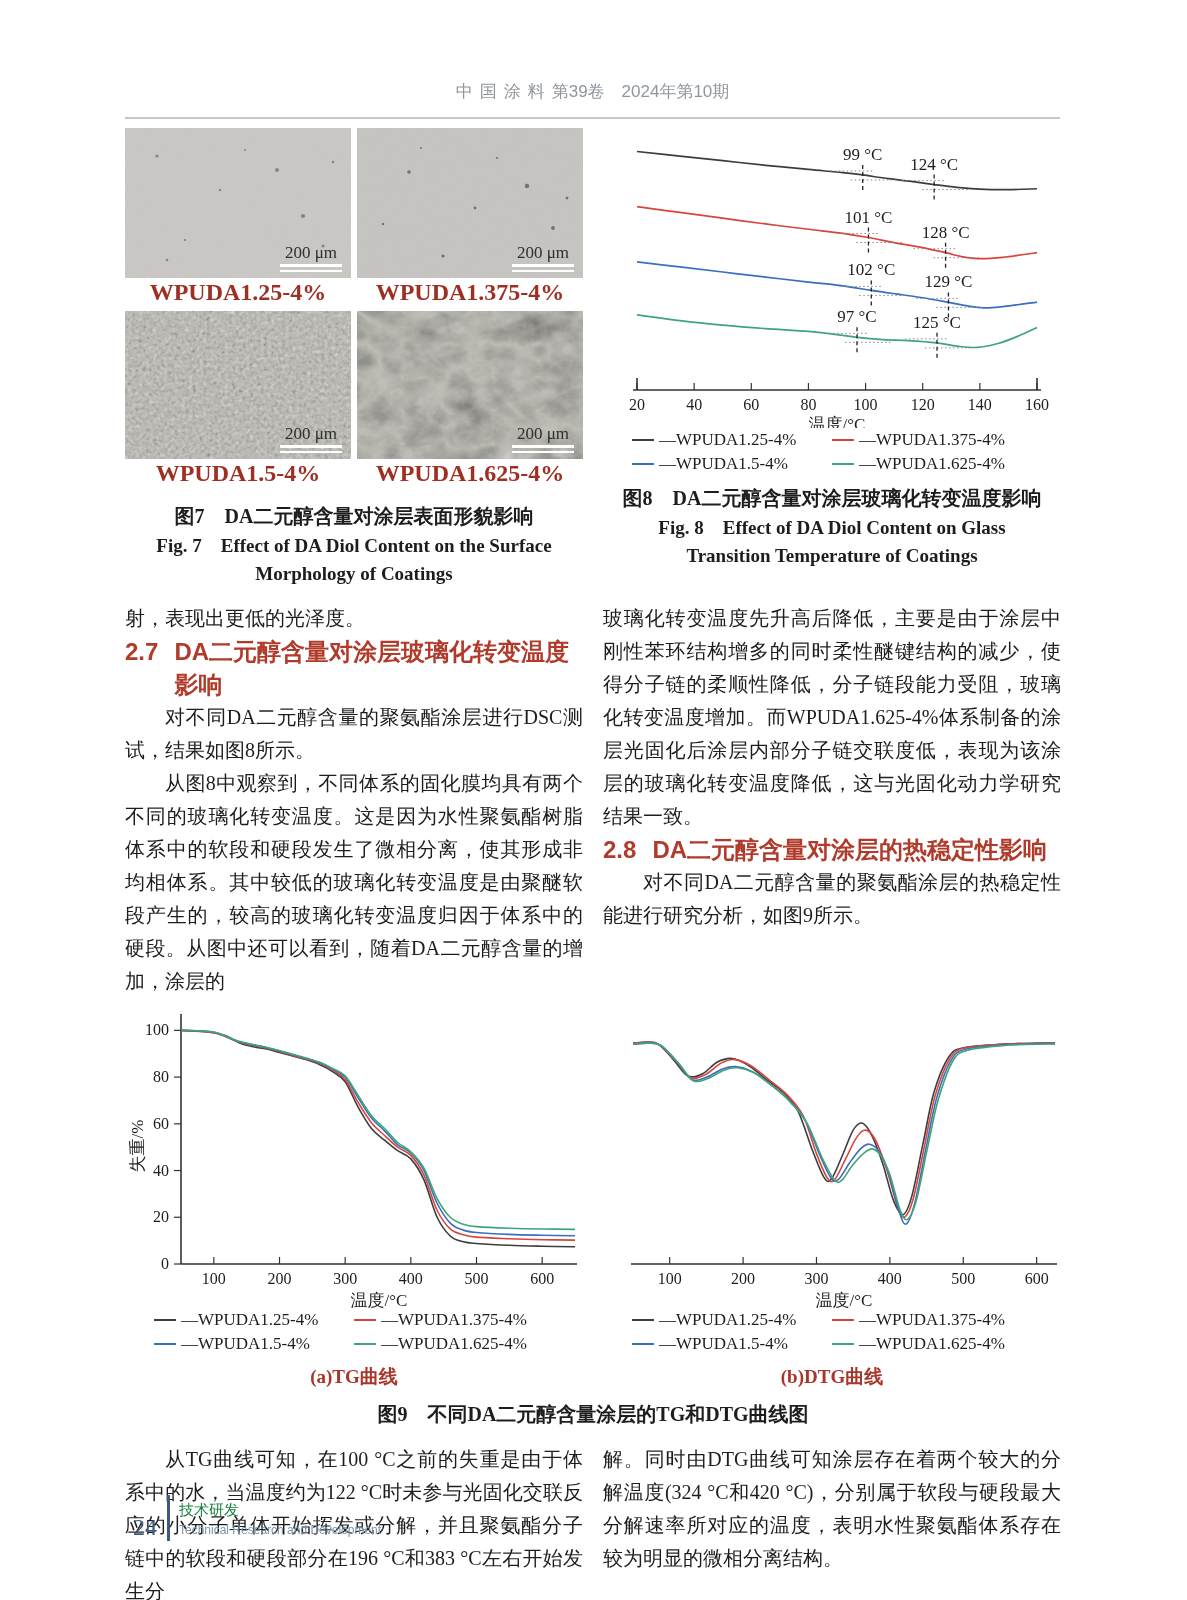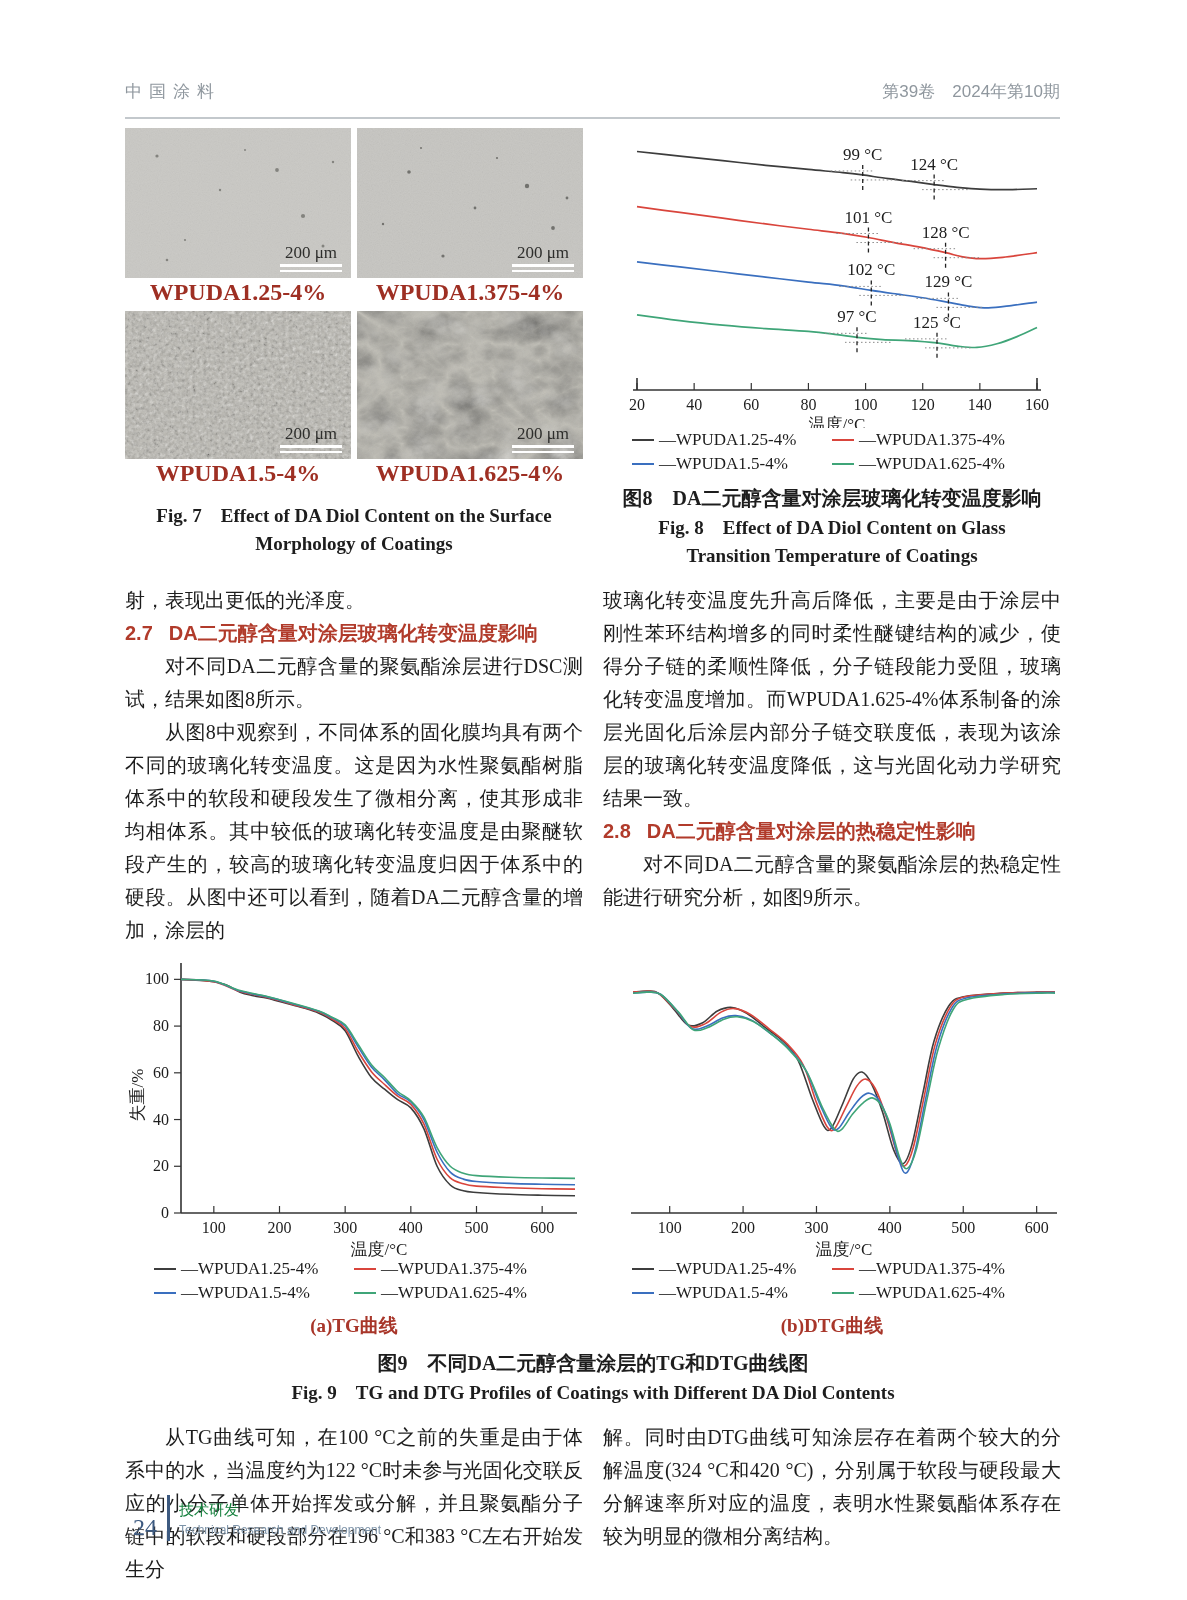--- a/index.html
+++ b/index.html
@@ -1,19 +1,19 @@
 <!DOCTYPE html>
 <html><head>
 <meta charset="utf-8">
 <style>
   html,body{margin:0;padding:0;background:#ffffff;}
   .page{position:relative;width:1187px;height:1600px;background:#fff;overflow:hidden;
         font-family:"Liberation Serif",serif;color:#1d1d1d;}
   
-  .hdr{position:absolute;top:80px;left:125px;width:935px;display:flex;justify-content:space-between;
+  .hdr{position:absolute;top:80px;left:125px;width:935px;display:flex;justify-content:center;
        align-items:flex-end;border-bottom:2px solid #c3c8cc;padding-bottom:14px;
        font-family:"Liberation Sans",sans-serif;color:#8f979e;font-size:17px;}
   .hdr .jt{letter-spacing:7px;}
   
   .content{position:absolute;top:128px;left:125px;width:936px;display:grid;
            grid-template-columns:458px 458px;column-gap:20px;}
   .span2{grid-column:1 / span 2;}
   
   .m-grid{display:grid;grid-template-columns:226px 226px;column-gap:6px;}
   .micro{position:relative;width:226px;height:150px;overflow:hidden;background:#8b5cf6;}
@@ -30,21 +30,21 @@
   .legend{display:grid;grid-template-columns:1fr 1fr;row-gap:4px;width:400px;margin:2px auto 0;
           font-size:17px;color:#1d1d1d;}
   .legend .it{display:flex;align-items:center;gap:5px;}
   .legend .sw{width:22px;height:2px;flex:0 0 auto;}
   .sublabel{text-align:center;color:#a8362a;font-weight:bold;font-size:19px;margin-top:10px;}
   
   .bodytxt{margin-top:14px;}
   .bodytxt p{margin:0;font-size:20px;line-height:33px;text-align:justify;}
   .bodytxt p.ind{text-indent:2em;}
   .sech{display:flex;gap:16px;align-items:baseline;color:#b13b2b;font-family:"Liberation Sans",sans-serif;
-        font-weight:bold;font-size:20px;line-height:33px;}
+        font-weight:bold;font-size:24px;line-height:33px;}
   
   .fig9{margin-top:8px;display:grid;grid-template-columns:458px 458px;column-gap:20px;}
   
   .ftr{position:absolute;left:133px;top:1495px;display:flex;align-items:center;
        font-family:"Liberation Sans",sans-serif;}
   .ftr .pn{font-size:24px;color:#3d5a80;font-family:"Liberation Serif",serif;margin-right:10px;align-self:flex-end;}
   .ftr .vb{width:3px;height:46px;background:#3d5a80;margin-right:9px;}
   .ftr .cn{font-size:15px;font-weight:normal;color:#15803d;line-height:24px;}
   .ftr .en{font-size:12px;color:#7d93a8;line-height:16px;}
 </style>
@@ -156,20 +156,21 @@
             <span>200 μm</span>
             <div class="b"></div><div class="b"></div>
           </div>
         </div>
       </div>
       <div class="m-grid">
         <div class="imglabel">WPUDA1.5-4%</div>
         <div class="imglabel">WPUDA1.625-4%</div>
       </div>
       <div class="cap">
+        <div class="cap-cn">图7　DA二元醇含量对涂层表面形貌影响</div>
         <div class="cap-en">Fig. 7　Effect of DA Diol Content on the Surface Morphology of Coatings</div>
       </div>
     </div>
 
     <div class="chartblk">
       <svg id="dsc-chart" width="458" height="300">
           <line x1="30" y1="262" x2="438" y2="262" stroke="#333" stroke-width="1.6"></line>
           <line x1="34" y1="262" x2="34" y2="250" stroke="#333" stroke-width="1.6"></line>
           <line x1="434" y1="262" x2="434" y2="250" stroke="#333" stroke-width="1.6"></line>
           <line x1="34" y1="262" x2="34" y2="255" stroke="#333" stroke-width="1.2"></line>
@@ -361,21 +362,20 @@
             </div>
             <div class="it">
               <span class="sw" style="background: rgb(63, 165, 120);"></span>
               <span>—WPUDA1.625-4%</span>
             </div>
           </div>
         <div class="sublabel">(b)DTG曲线</div>
       </div>
       <div class="span2 cap">
         <div class="cap-cn">图9　不同DA二元醇含量涂层的TG和DTG曲线图</div>
-        <div class="cap-en">Fig. 9　TG and DTG Profiles of Coatings with Different DA Diol Contents</div>
       </div>
     </div>
 
     <div class="bodytxt">
       <p class="ind">从TG曲线可知，在100 °C之前的失重是由于体系中的水，当温度约为122 °C时未参与光固化交联反应的小分子单体开始挥发或分解，并且聚氨酯分子链中的软段和硬段部分在196 °C和383 °C左右开始发生分</p>
     </div>
     <div class="bodytxt">
       <p>解。同时由DTG曲线可知涂层存在着两个较大的分解温度(324 °C和420 °C)，分别属于软段与硬段最大分解速率所对应的温度，表明水性聚氨酯体系存在较为明显的微相分离结构。</p>
     </div>
 

